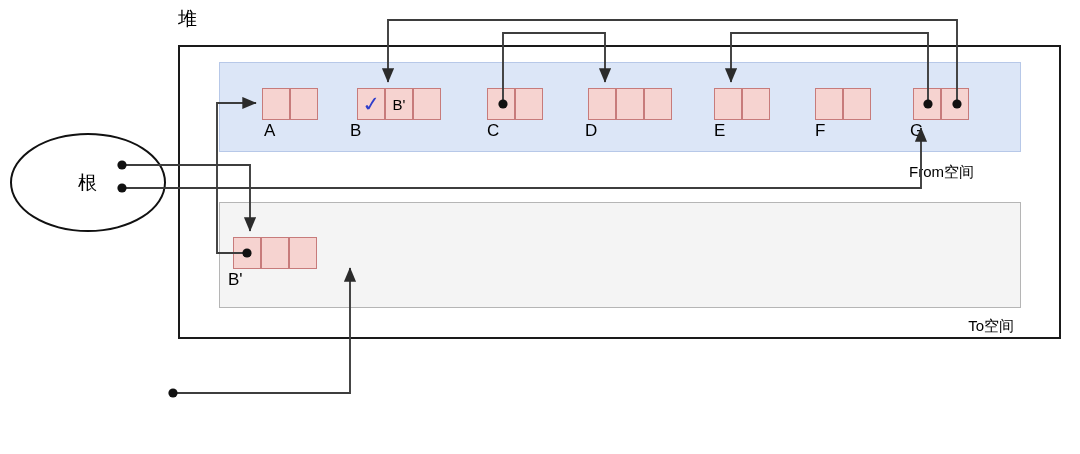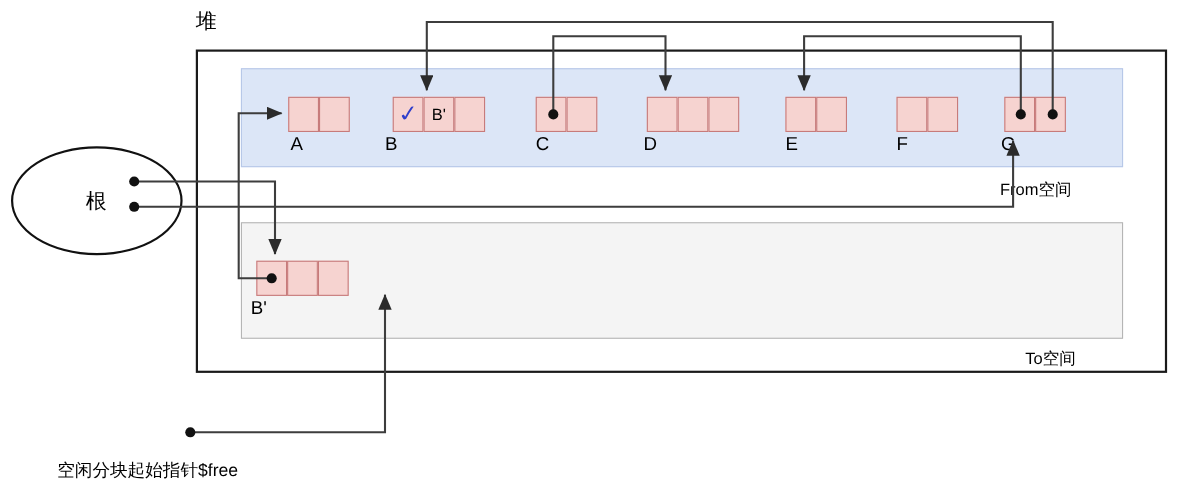--- a/index.html
+++ b/index.html
@@ -11,21 +11,21 @@
   .heap-box{position:absolute;left:178px;top:45px;width:883px;height:294px;
             border:2.5px solid #1a1a1a;background:transparent;box-sizing:border-box;}
   .heap-title{position:absolute;left:178px;top:6px;font-size:19px;color:#000;letter-spacing:1px;}
 
   .from-space{position:absolute;left:219px;top:62px;width:802px;height:90px;
               background:#dce6f7;border:1px solid #b7c8e8;box-sizing:border-box;}
   .to-space{position:absolute;left:219px;top:202px;width:802px;height:106px;
             background:#f4f4f4;border:1px solid #b5b5b5;box-sizing:border-box;}
   .space-label{position:absolute;font-size:15px;color:#000;white-space:nowrap;}
   .from-label{left:974px;top:163px;transform:translateX(-100%);}
-  .to-label{left:978px;top:317px;transform:translateX(-100%);text-align:center;}
+  .to-label{left:1014px;top:317px;transform:translateX(-100%);text-align:center;}
 
   .node{position:absolute;display:flex;}
   .cell{width:28px;height:32px;background:#f6d3d0;border:1px solid #c77b7b;
         box-sizing:border-box;position:relative;
         display:flex;align-items:center;justify-content:center;}
   .cell + .cell{border-left:1px solid #c77b7b;}
   .node-label{position:absolute;top:34px;left:0px;font-size:17px;color:#000;line-height:1;}
   .cell-text{font-size:15px;color:#000;line-height:1;}
   .check{color:#2f3ecb;font-size:20px;font-weight:bold;line-height:1;
          transform:scaleX(1.15) rotate(-8deg);}
@@ -103,21 +103,20 @@
     <div class="cell"></div>
     <div class="cell"></div>
     <div class="cell"></div>
     <div class="node-label" style="left:-5px;">B'</div>
   </div>
 
   <div class="root-ellipse">
     <span class="root-text">根</span>
   </div>
 
-  <div class="free-label">空闲分块起始指针$free</div>
 
   <svg id="wires" viewBox="0 0 1080 454">
     <defs>
       <marker id="ah" markerWidth="9" markerHeight="9" refX="7.2" refY="3.2" orient="auto" markerUnits="strokeWidth">
         <path d="M0,0 L7.6,3.2 L0,6.4 Z" fill="#2b2b2b"></path>
       </marker>
     </defs>
     <g fill="none" stroke="#3d3d3d" stroke-width="1.9" stroke-linejoin="miter">
 
       <path d="M957,104 L957,20 L388,20 L388,82" marker-end="url(#ah)"></path>

